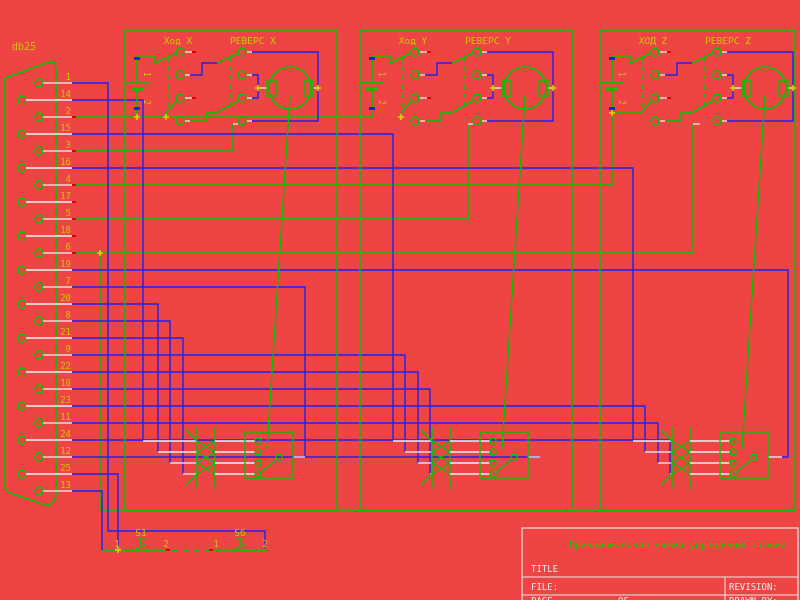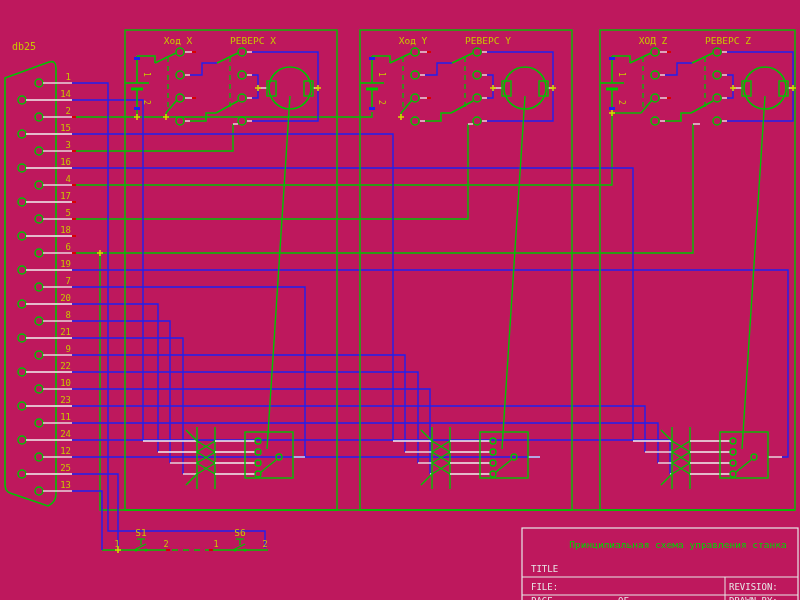--- a/index.html
+++ b/index.html
@@ -1,16 +1,16 @@
 <!DOCTYPE html>
 <html><head>
 <meta charset="utf-8">
 <style>
   html,body{margin:0;padding:0;background:#000;}
-  #stage{position:relative;width:800px;height:600px;background:#be185d;overflow:hidden;}
+  #stage{position:relative;width:800px;height:600px;background:#ef4444;overflow:hidden;}
   svg{display:block;}
   text{font-family:"DejaVu Sans Mono","Liberation Mono",monospace;}
   .t-yellow{fill:#c8c800;}
   .t-green{fill:#00d400;}
   .t-white{fill:#e8e8e8;}
 </style>
 </head>
 <body>
 
 <div id="stage">

